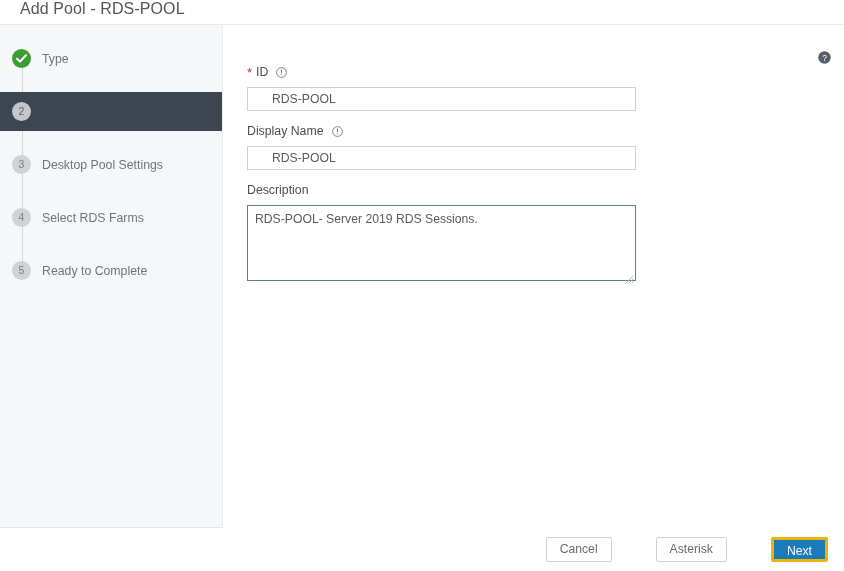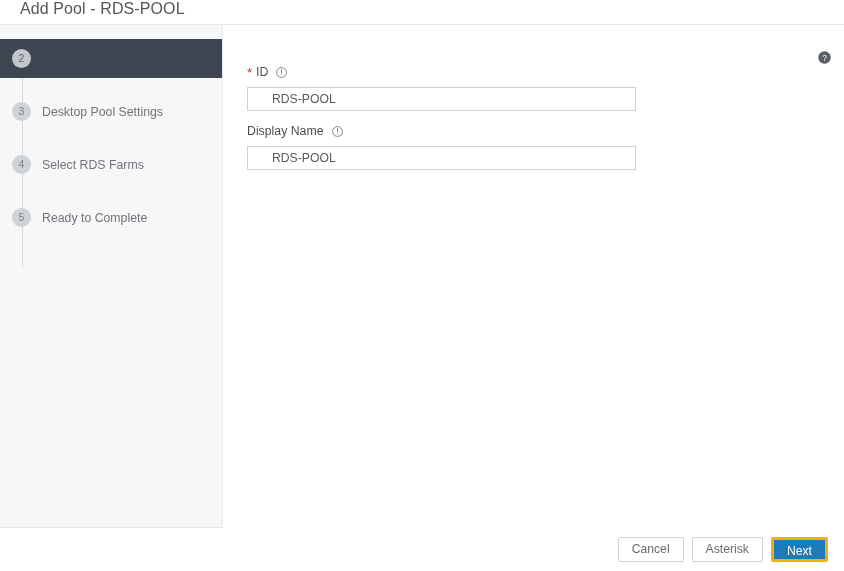--- a/index.html
+++ b/index.html
@@ -224,20 +224,21 @@
     left: 0;
     right: 0;
     bottom: 0;
     height: 43px;
     background: #ffffff;
     display: flex;
     align-items: center;
     justify-content: flex-end;
     padding-right: 16px;
     box-sizing: border-box;
+    gap: 36px;
   }
   .btn {
     font-family: "Liberation Sans", sans-serif;
     font-size: 12.2px;
     height: 25px;
     min-width: 55px;
     padding: 0 13px;
     border-radius: 2px;
     cursor: pointer;
     box-sizing: border-box;
@@ -264,20 +265,30 @@
 <div class="wizard-header">
   <div class="wizard-title">Add Pool - RDS-POOL</div>
 </div>
 
 <div class="wizard-body">
 
   <div class="wizard-sidebar">
     <div class="step-connector"></div>
     <ul class="step-list">
 
+      <li class="step">
+        <span class="step-circle done">
+          <span class="check-glyph">
+            <svg width="19" height="19" viewBox="0 0 19 19">
+              <path d="M5 9.7 L8 12.6 L14 6.2" stroke="#ffffff" stroke-width="2" fill="none" stroke-linecap="round" stroke-linejoin="round"></path>
+            </svg>
+          </span>
+        </span>
+        <span class="step-label">Type</span>
+      </li>
 
       <li class="step is-current">
         <span class="step-circle active">2</span>
       </li>
 
       <li class="step">
         <span class="step-circle">3</span>
         <span class="step-label">Desktop Pool Settings</span>
       </li>
 
@@ -326,20 +337,33 @@
           <svg width="11" height="11" viewBox="0 0 11 11">
             <circle cx="5.5" cy="5.5" r="4.9" fill="none" stroke="#72777c" stroke-width="0.9"></circle>
             <rect x="5.05" y="2.4" width="0.95" height="3.6" fill="#72777c"></rect>
             <rect x="5.05" y="7.1" width="0.95" height="1.05" fill="#72777c"></rect>
           </svg>
         </span>
       </div>
       <input class="text-input" type="text" value="RDS-POOL" style="">
     </div>
 
+    <div class="form-group">
+      <div class="field-label">
+        <span>Description</span>
+      </div>
+      <div class="textarea-wrap">
+        <textarea class="text-area" style="">RDS-POOL- Server 2019 RDS Sessions.</textarea>
+        <span class="resize-grip">
+          <svg width="9" height="9" viewBox="0 0 9 9">
+            <path d="M8.5 0.5 L0.5 8.5 M8.5 3.5 L3.5 8.5 M8.5 6.5 L6.5 8.5" stroke="#a9b1b5" stroke-width="0.9" fill="none"></path>
+          </svg>
+        </span>
+      </div>
+    </div>
 
   </div>
 </div>
 
 <div class="wizard-footer">
   <button class="btn btn-secondary">Cancel</button>
   <button class="btn btn-secondary">Asterisk</button>
   <button class="btn btn-primary">Next</button>
 </div>
 

